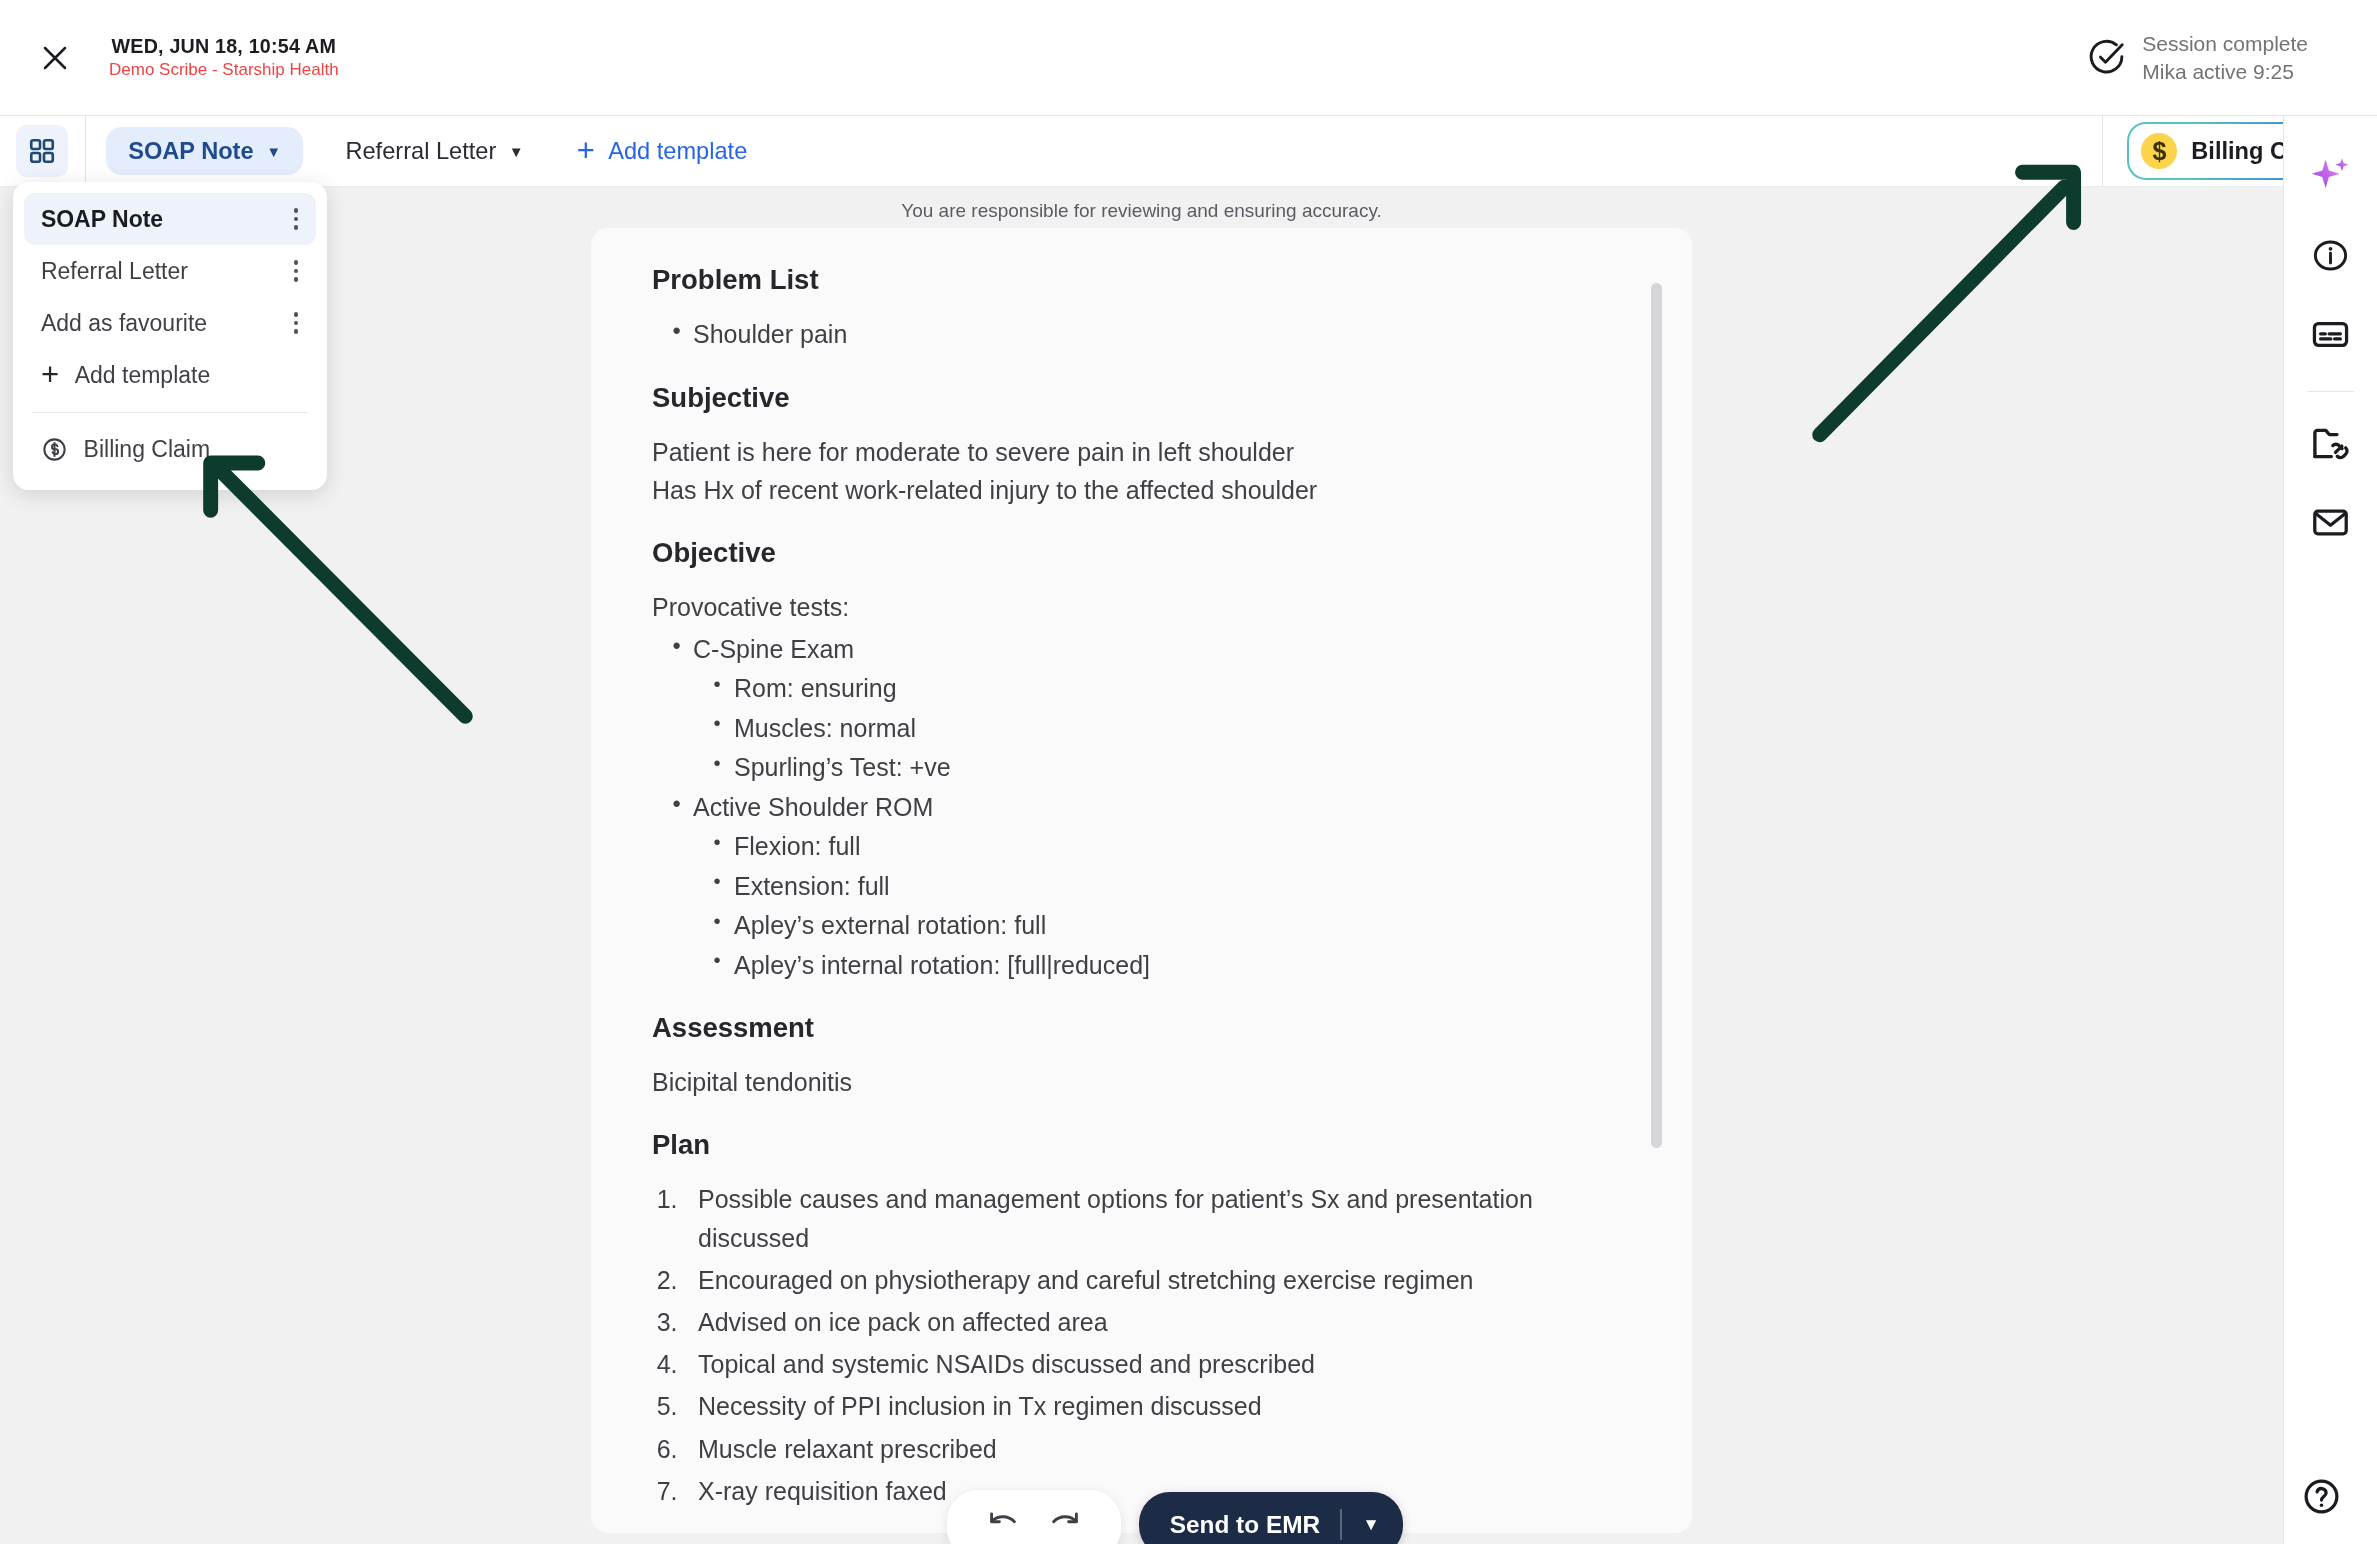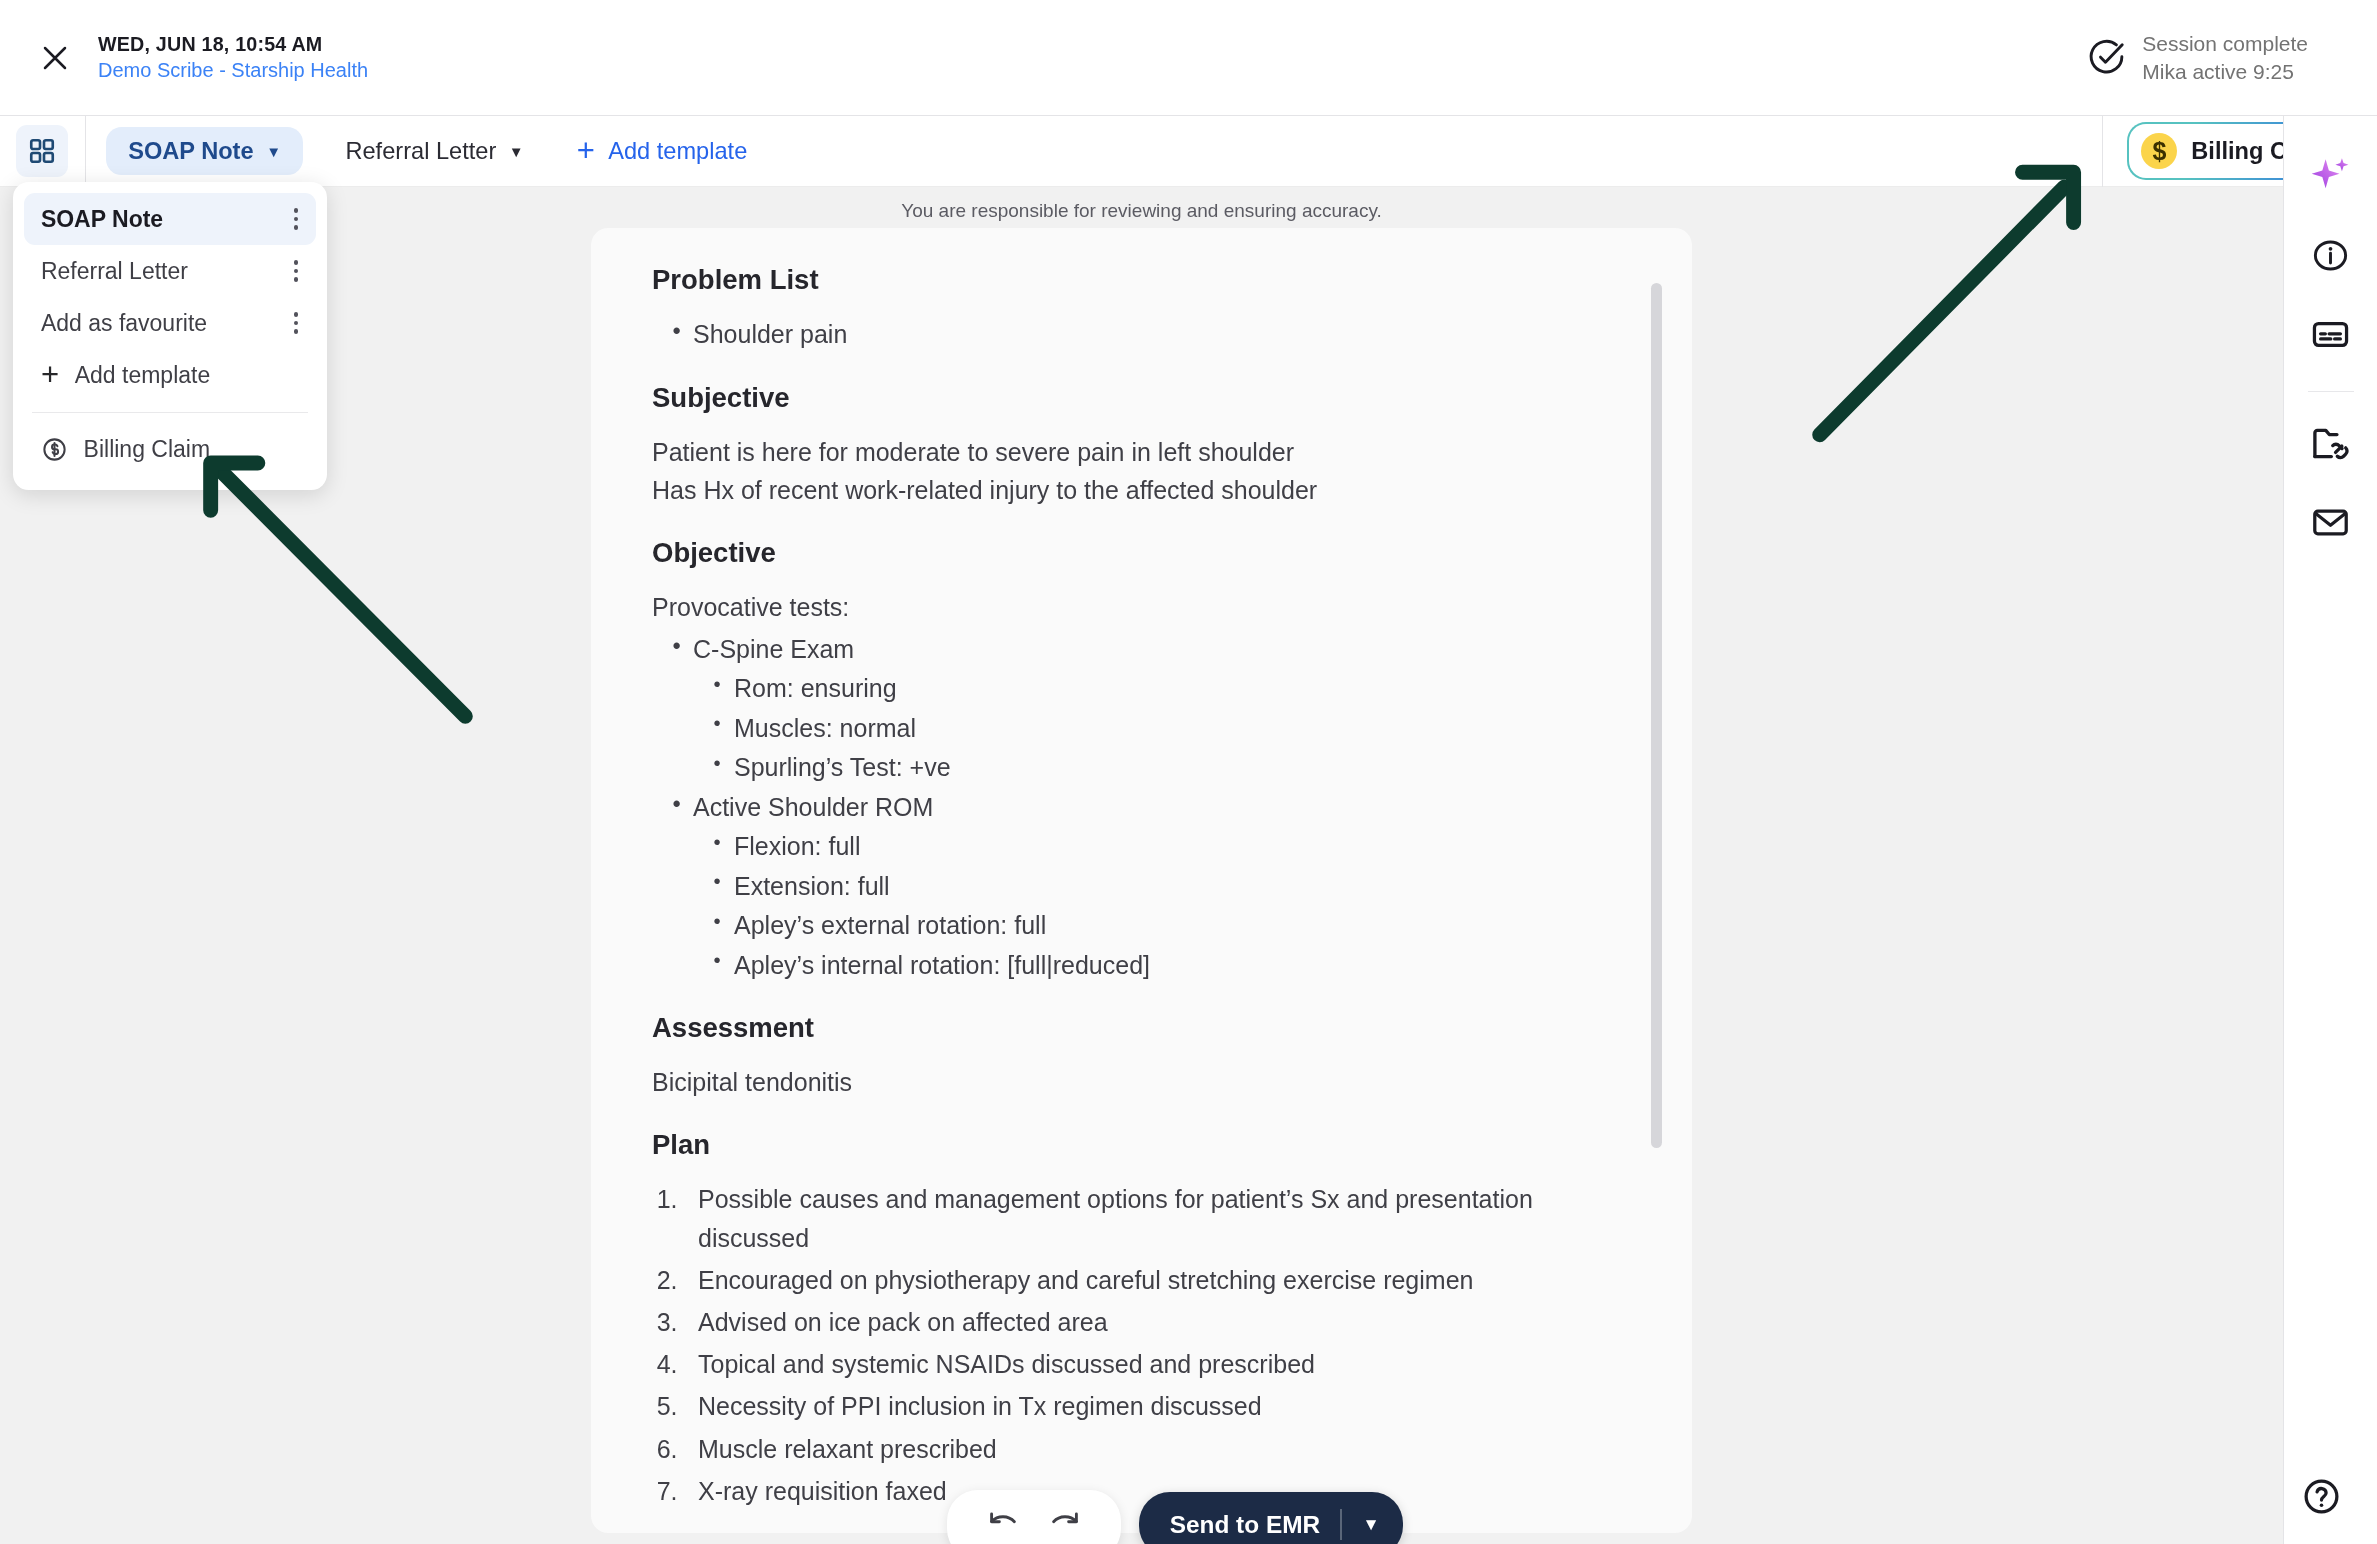--- a/index.html
+++ b/index.html
@@ -15,26 +15,26 @@
   .header {
     position: absolute; top:0; left:0; width:2377px; height:116px;
     background:#ffffff; border-bottom:0.8px solid #e4e4e7;
     display:flex; align-items:center;
   }
   .close-btn {
     width:47px; height:47px; margin-left:31px;
     display:flex; align-items:center; justify-content:center;
     border-radius:7.9px; cursor:pointer; background:transparent;
   }
-  .header-titles { margin-left:20px; }
+  .header-titles { margin-left:31px;text-align:center; }
   .header-date {
     font-size:19.7px; font-weight:bold; color:#1b1b22;
     letter-spacing:0.2px; line-height:1.35;
   }
-  .header-sub { font-size:20px; color:#3b82f6; line-height:1.35; }
+  .header-sub { font-size:17px; color:#ef4444; line-height:1.35; }
 
   .header-right {
     margin-left:auto; display:flex; align-items:center; gap:0; padding-right:33px;
   }
   .session-block { display:flex; align-items:center; gap:15.7px; margin-right:36px; }
   .session-text { text-align:left; }
   .session-line { font-size:21px; color:#737373; line-height:1.32; }
 
   .seg-toggle {
     display:flex; background:#f4f4f5; border-radius:15.7px; padding:5.5px; gap:3.1px;

